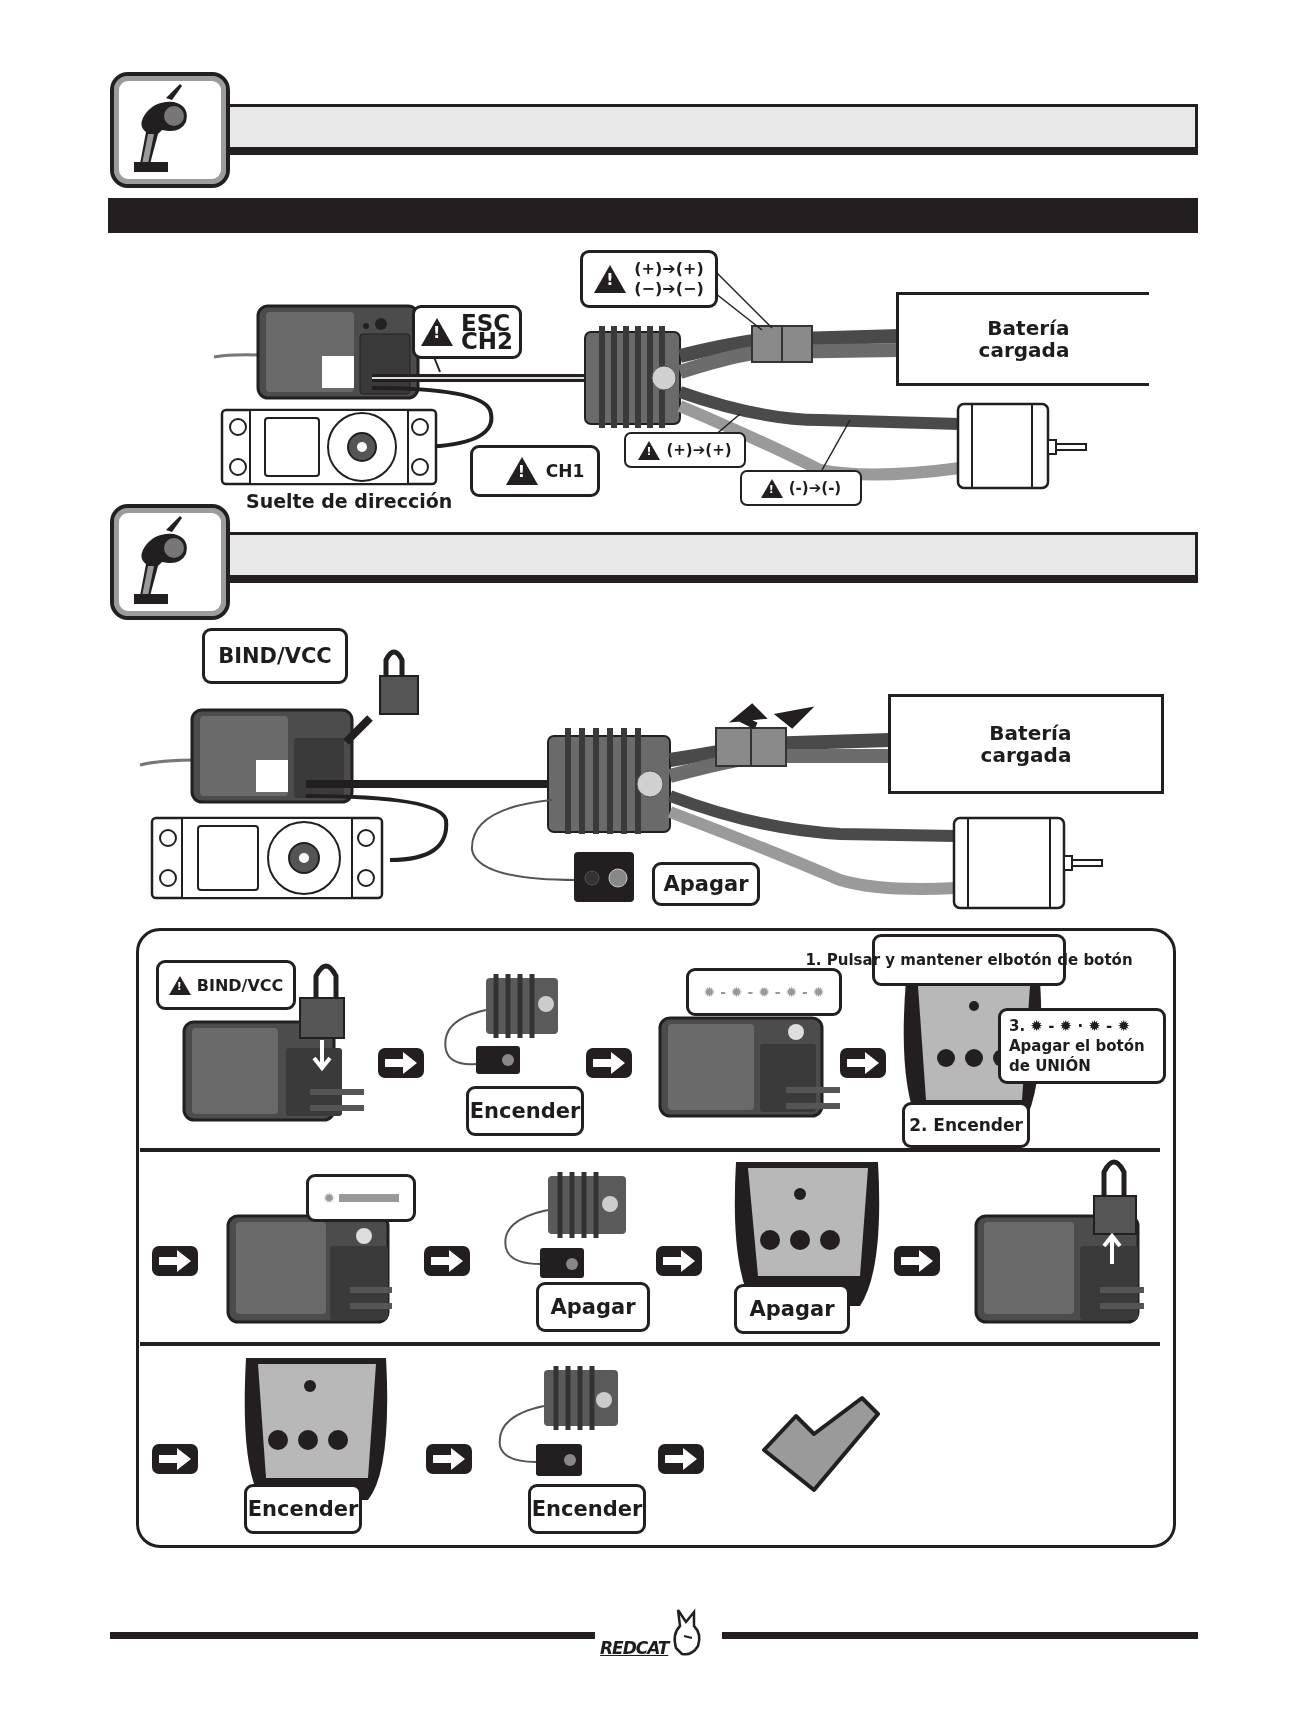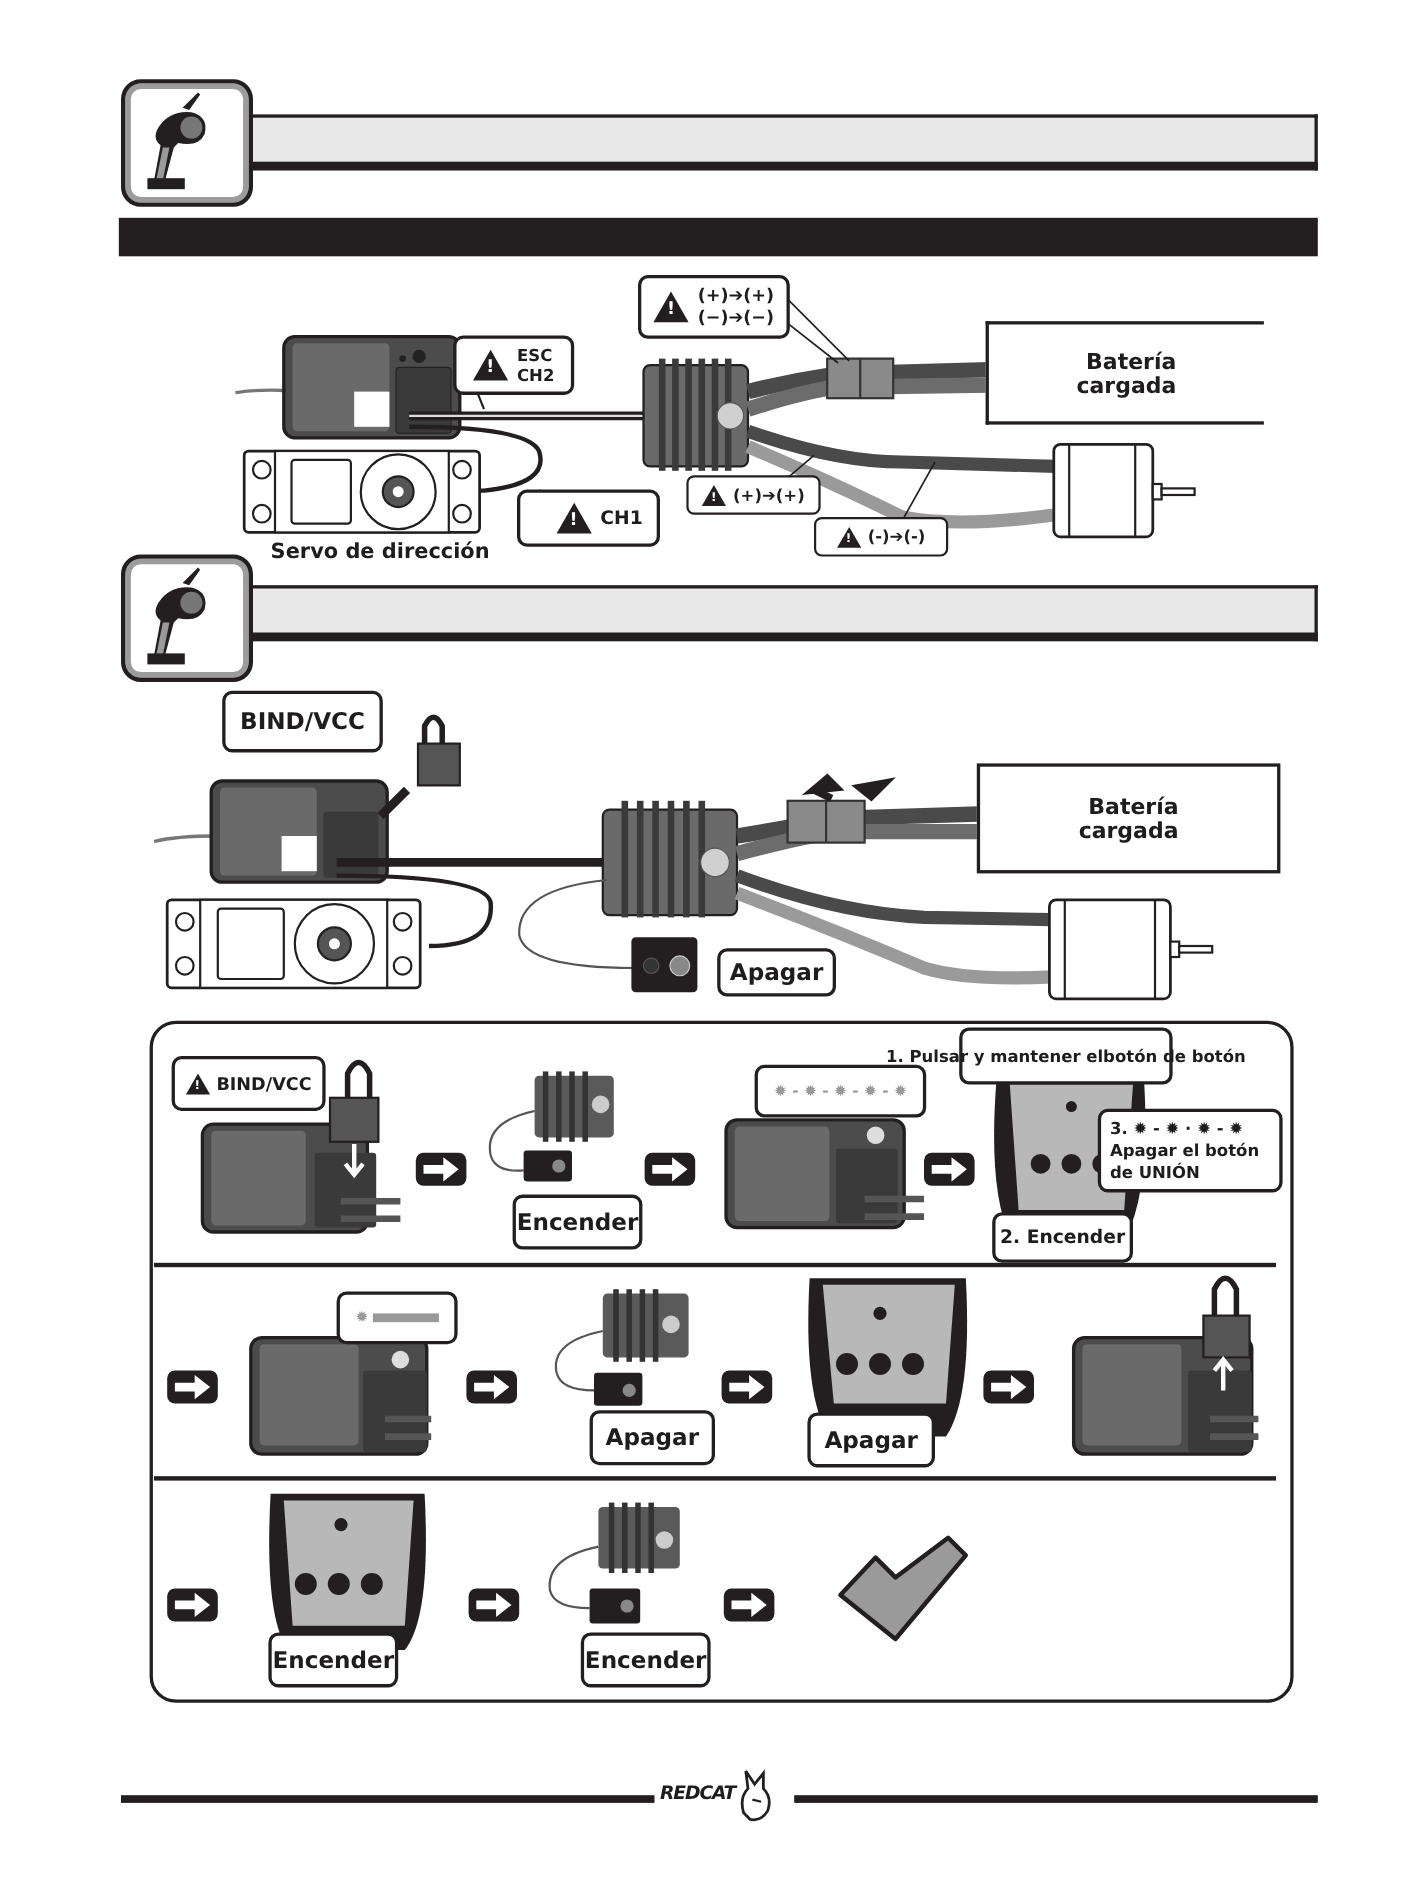--- a/index.html
+++ b/index.html
@@ -108,32 +108,32 @@
   <path d="M490 446 L498 448" stroke="#231f20" stroke-width="2" fill="none"></path>
 </svg>
 
 <div class="callout" style="left:580px;top:250px;width:132px;height:52px;flex-direction:row;font-size:16px;line-height:20px;">
   <span class="warn"></span>
   <span style="display:flex;flex-direction:column;">
     <span>(+)➔(+)</span>
     <span>(−)➔(−)</span>
   </span>
 </div>
-<div class="callout" style="left:412px;top:305px;width:104px;height:48px;font-size:15px;line-height:18px;">
+<div class="callout" style="left:412px;top:305px;width:104px;height:48px;font-size:23px;line-height:18px;">
   <span class="warn"></span>
   <span style="display:flex;flex-direction:column;">
     <span>ESC</span>
     <span>CH2</span>
   </span>
 </div>
 <div class="callout" style="left:470px;top:445px;width:104px;height:46px;font-size:17px;padding-left:20px;">
   <span class="warn"></span>
   <span>CH1</span>
 </div>
-<div class="abs" style="left:246px;top:490px;font-size:19px;font-weight:bold;">Servo de dirección</div>
+<div class="abs" style="left:246px;top:490px;font-size:19px;font-weight:bold;">Suelte de dirección</div>
 <div class="callout small" style="left:624px;top:432px;width:118px;height:32px;font-size:15px;">
   <span class="warn s"></span>
   <span>(+)➔(+)</span>
 </div>
 <div class="callout small" style="left:740px;top:470px;width:118px;height:32px;font-size:15px;">
   <span class="warn s"></span>
   <span>(-)➔(-)</span>
 </div>
 <div class="box-label" style="left:896px;top:292px;width:250px;height:88px;border-right:none;">
   <span style="display:flex;flex-direction:column;">
@@ -417,19 +417,19 @@
   <span>Encender</span>
 </div>
 <div class="step-arrow" style="left:658px;top:1444px;">
   <svg width="32" height="22">
       <path d="M0 7 H18 V0 L32 11 L18 22 V15 H0 Z" fill="#fff"></path>
     </svg>
 </div>
 
 <div class="black-bar" style="left:110px;top:1632px;width:485px;height:7px;"></div>
 <div class="black-bar" style="left:722px;top:1632px;width:476px;height:7px;"></div>
-<div class="abs" style="left:600px;top:1620px;display:flex;align-items:flex-start;">
+<div class="abs" style="left:600px;top:1620px;display:flex;align-items:flex-end;text-decoration:underline;">
   <span style="font-family:'DejaVu Sans',sans-serif;font-weight:bold;font-style:italic;font-size:17px;letter-spacing:-1px;">REDCAT</span>
   <svg width="34" height="50" viewBox="0 0 34 50" style="margin-left:2px;margin-top:-12px;">
     <path d="M6 40 Q2 26 10 18 L8 2 L16 14 L24 4 L24 18 Q32 26 28 38 Q22 48 12 46 Z" fill="none" stroke="#231f20" stroke-width="2.5"></path>
     <path d="M14 28 L22 30" stroke="#231f20" stroke-width="2"></path>
   </svg>
 </div>
 
 </body></html>

